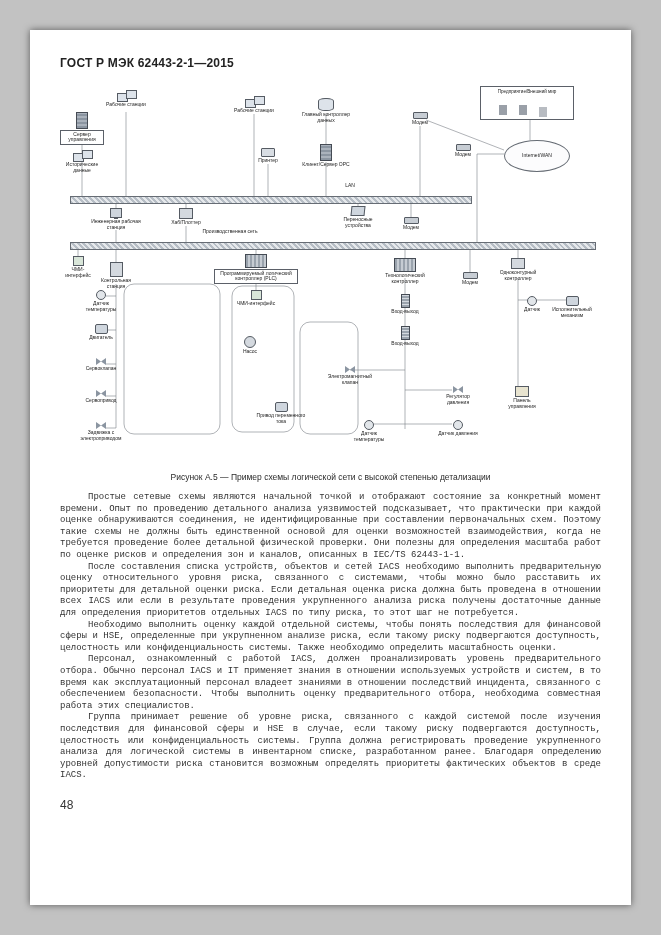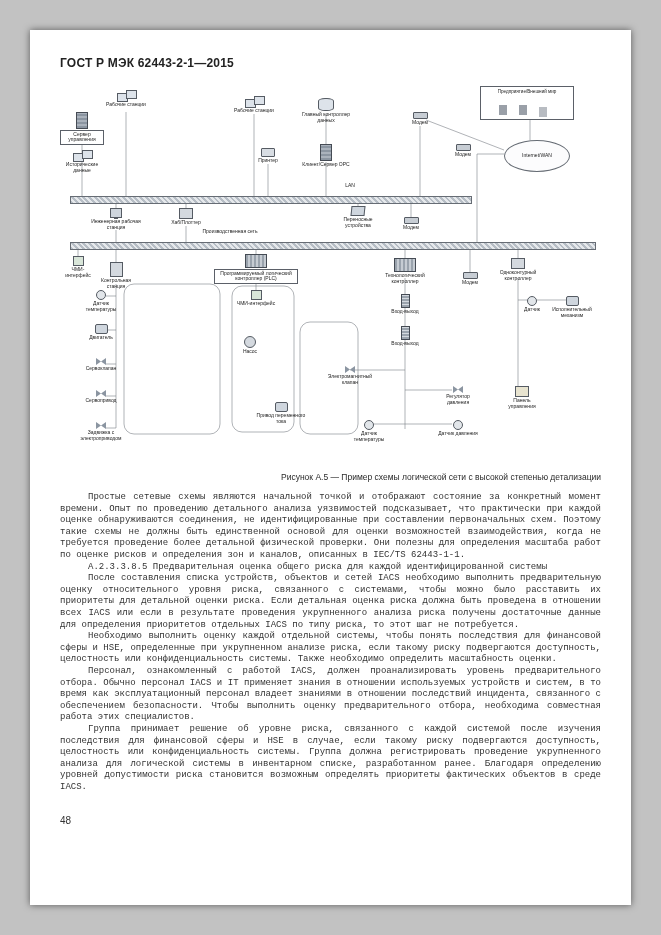--- a/index.html
+++ b/index.html
@@ -77,32 +77,32 @@
   .ic-station{width:11px;height:13px;border:0.8px solid #555b63;background:#d4d9df;}
   .ic-plc{width:20px;height:12px;border:0.8px solid #454b54;background:repeating-linear-gradient(90deg,#9aa3ad 0 2px,#c6ccd3 2px 4px);}
   .ic-sensor{width:8px;height:8px;border:0.8px solid #555b63;border-radius:50%;background:#e2e6ea;}
   .ic-motor{width:11px;height:8px;border:0.8px solid #555b63;background:#cfd6de;border-radius:2px;}
   .ic-valve{width:10px;height:7px;background:#8b95a1;clip-path:polygon(0 0,50% 50%,100% 0,100% 100%,50% 50%,0 100%);}
   .ic-pump{width:10px;height:10px;border:0.8px solid #555b63;border-radius:50%;background:#d4d9df;}
   .ic-io{width:7px;height:12px;border:0.8px solid #454b54;background:repeating-linear-gradient(0deg,#9aa3ad 0 2px,#d4d9df 2px 3px);}
   .ic-panel{width:12px;height:9px;border:0.8px solid #555b63;background:#e8e4d0;}
   
   .figure-caption{
-    margin-top:16px;text-align:right;
+    margin-top:16px;text-align:center;
     font-size:8.5px;line-height:1.3;color:#2a2a2a;
   }
   .body-text{margin-top:9px;font-family:Liberation Mono, monospace;}
   .body-text p{
     margin:0;padding:0;
     font-size:9px;line-height:11.6px;
     text-align:justify;color:#333;
     text-indent:28px;
   }
   .page-number{
-    margin-top:22px;font-size:10px;color:#333;
+    margin-top:16px;font-size:12px;color:#333;
   }
 </style>
 </head>
 <body>
 
 <div class="page">
   <div class="doc-header">ГОСТ Р МЭК 62443-2-1—2015</div>
 
   <div class="diagram" id="diagram">
       <svg width="541" height="372">
@@ -307,21 +307,20 @@
         <div class="dlabel">Панель управления</div>
       </div>
     </div>
 
   <div class="figure-caption">
     <div>Рисунок А.5 — Пример схемы логической сети с высокой степенью детализации</div>
   </div>
 
   <div class="body-text" id="body-text">
       <p>Простые сетевые схемы являются начальной точкой и отображают состояние за конкретный момент времени. Опыт по проведению детального анализа уязвимостей подсказывает, что практически при каждой оценке обнаруживаются соединения, не идентифицированные при составлении первоначальных схем. Поэтому такие схемы не должны быть единственной основой для оценки возможностей взаимодействия, когда не требуется проведение более детальной физической проверки. Они полезны для определения масштаба работ по оценке рисков и определения зон и каналов, описанных в IEC/TS 62443-1-1.</p>
-      <p>А.2.3.3.8.5 Предварительная оценка общего риска для каждой идентифицированной системы</p>
       <p>После составления списка устройств, объектов и сетей IACS необходимо выполнить предварительную оценку относительного уровня риска, связанного с системами, чтобы можно было расставить их приоритеты для детальной оценки риска. Если детальная оценка риска должна быть проведена в отношении всех IACS или если в результате проведения укрупненного анализа риска получены достаточные данные для определения приоритетов отдельных IACS по типу риска, то этот шаг не потребуется.</p>
       <p>Необходимо выполнить оценку каждой отдельной системы, чтобы понять последствия для финансовой сферы и HSE, определенные при укрупненном анализе риска, если такому риску подвергаются доступность, целостность или конфиденциальность системы. Также необходимо определить масштабность оценки.</p>
       <p>Персонал, ознакомленный с работой IACS, должен проанализировать уровень предварительного отбора. Обычно персонал IACS и IT применяет знания в отношении используемых устройств и систем, в то время как эксплуатационный персонал владеет знаниями в отношении последствий инцидента, связанного с обеспечением безопасности. Чтобы выполнить оценку предварительного отбора, необходима совместная работа этих специалистов.</p>
       <p>Группа принимает решение об уровне риска, связанного с каждой системой после изучения последствия для финансовой сферы и HSE в случае, если такому риску подвергаются доступность, целостность или конфиденциальность системы. Группа должна регистрировать проведение укрупненного анализа для логической системы в инвентарном списке, разработанном ранее. Благодаря определению уровней допустимости риска становится возможным определять приоритеты фактических объектов в среде IACS.</p>
     </div>
 
   <div class="page-number">48</div>
 </div>
 
 </body></html>

